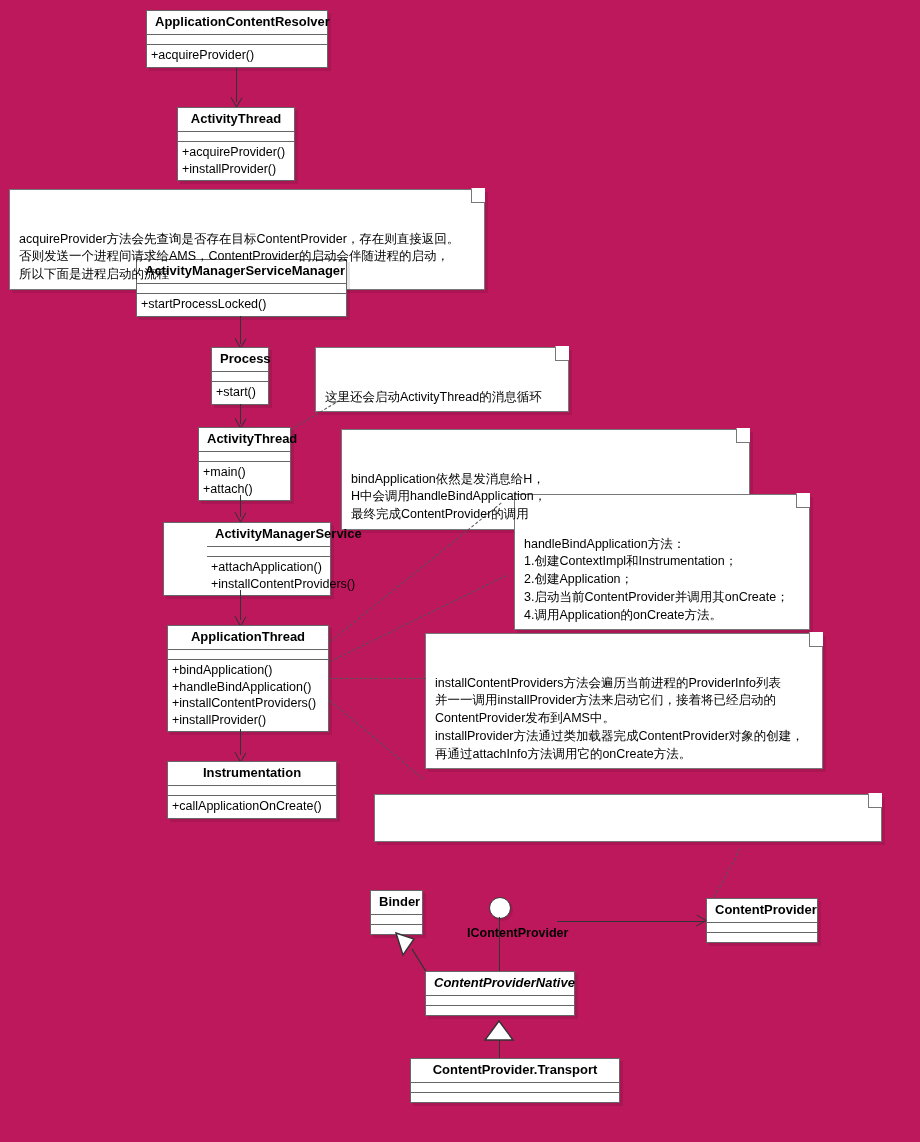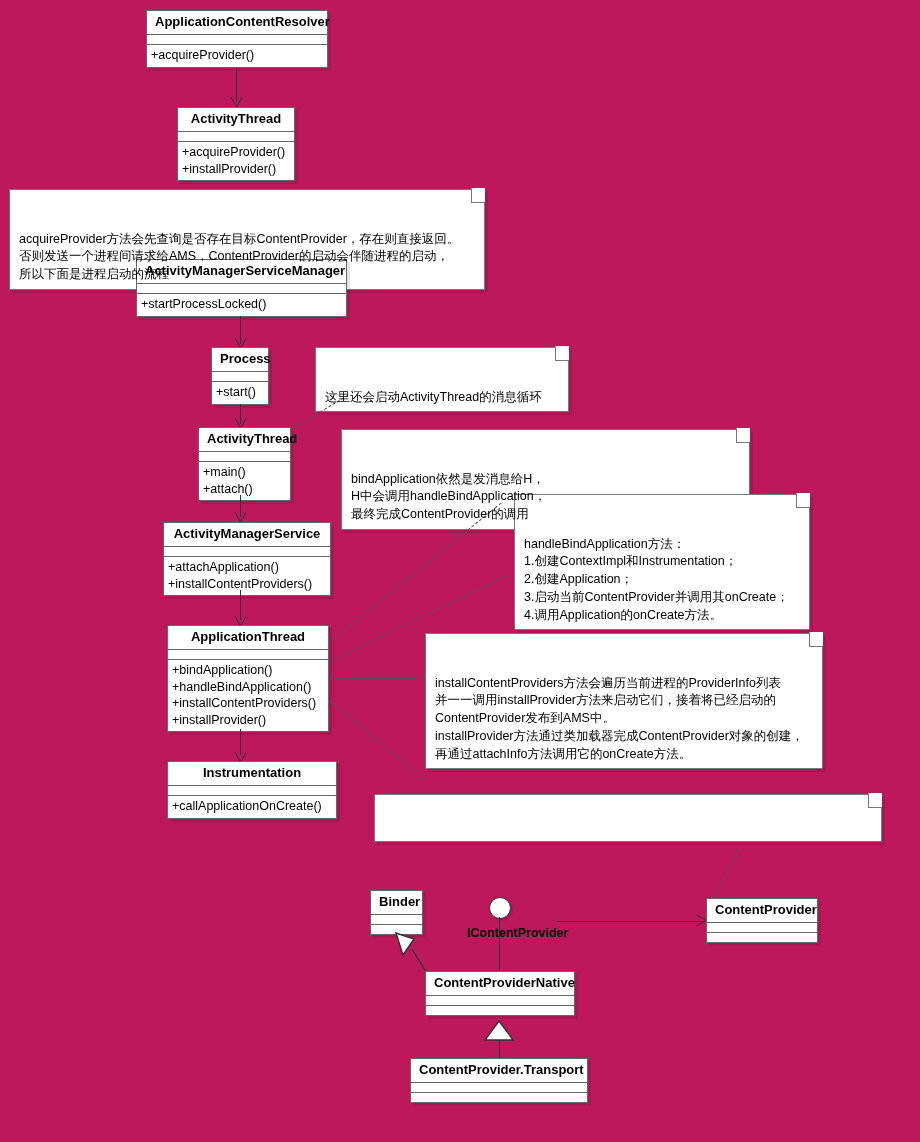--- a/index.html
+++ b/index.html
@@ -236,21 +236,21 @@
     <span class="fold"></span>
     <span class="note-text">handleBindApplication方法：
 1.创建ContextImpl和Instrumentation；
 2.创建Application；
 3.启动当前ContentProvider并调用其onCreate；
 4.调用Application的onCreate方法。</span>
   </div>
 
   <div class="dashed" style="left:330px; top:661px; width:196px; transform: rotate(-26deg);"></div>
 
-  <div class="uml-class" style="left:163px; top:522px; width:168px;">
+  <div class="uml-class" style="left:163px; top:522px; width:168px;padding-left:43px;">
     <div class="uml-title">ActivityManagerService</div>
     <div class="uml-attrs"></div>
     <div class="uml-ops">
       <div>+attachApplication()</div>
       <div>+installContentProviders()</div>
     </div>
   </div>
 
   <div class="vline" style="left:240px; top:590px; height:30px;"></div>
   <div class="arrow-down" style="left:240px; top:626px;"></div>
@@ -313,30 +313,30 @@
 
   <div class="lollipop-circle" style="left:489px; top:897px;"></div>
   <div class="vline" style="left:499px; top:917px; height:55px;"></div>
   <div class="lollipop-label" style="left:447px; top:926px;padding-left:20px;">IContentProvider</div>
 
   <svg class="tri-svg" style="left:390px; top:930px; width:80px; height:50px;">
     <line x1="40" y1="48" x2="22" y2="19" stroke="#333333" stroke-width="1.4"></line>
     <polygon points="6,3 24,9 13,25" fill="#ffffff" stroke="#333333" stroke-width="1.4"></polygon>
   </svg>
 
-  <div class="uml-class" style="left:425px; top:971px; width:150px;">
+  <div class="uml-class" style="left:425px; top:971px; width:150px;font-style:italic;">
     <div class="uml-title">ContentProviderNative</div>
     <div class="uml-attrs"></div>
     <div class="uml-ops empty"></div>
   </div>
 
   <div class="vline" style="left:499px; top:1038px; height:21px;"></div>
   <svg class="tri-svg" style="left:485px; top:1021px; width:30px; height:22px;">
     <polygon points="14,0 0,19 28,19" fill="#ffffff" stroke="#333333" stroke-width="1.4"></polygon>
   </svg>
 
-  <div class="uml-class" style="left:410px; top:1058px; width:178px;">
+  <div class="uml-class" style="left:410px; top:1058px; width:210px;">
     <div class="uml-title">ContentProvider.Transport</div>
     <div class="uml-attrs"></div>
     <div class="uml-ops empty"></div>
   </div>
 
 </div>
 
 </body></html>

